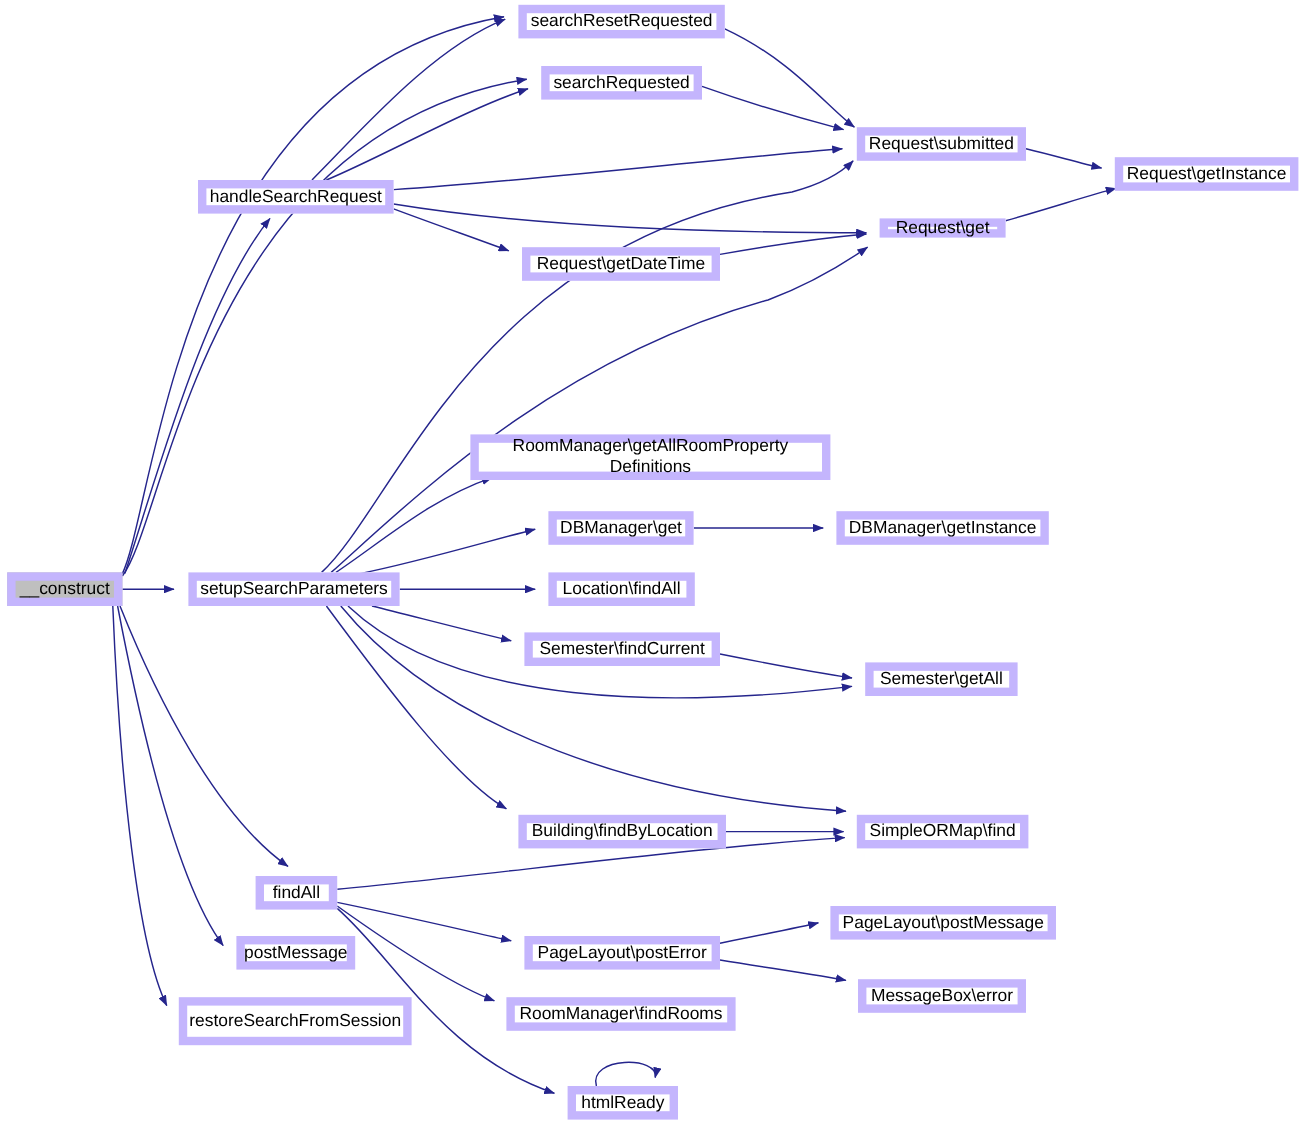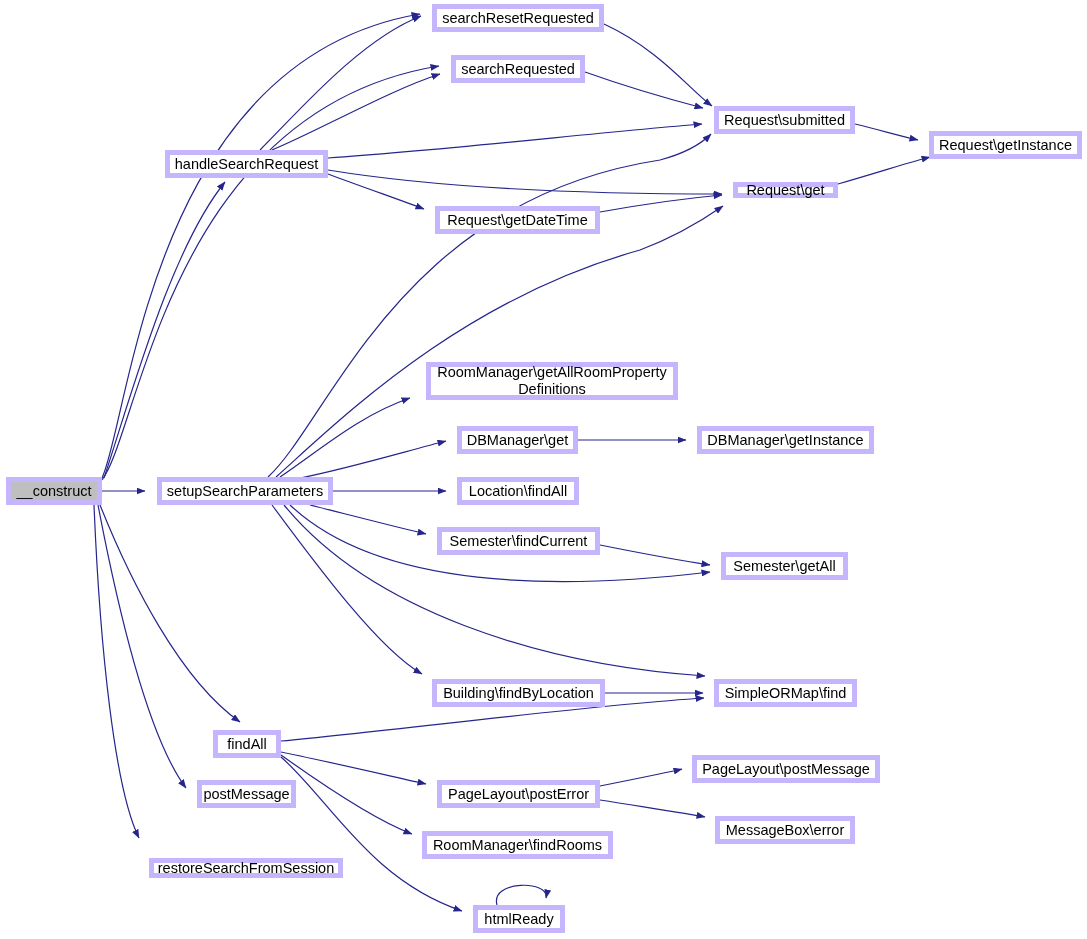--- a/index.html
+++ b/index.html
@@ -19,21 +19,21 @@
     position: absolute;
     left: 0;
     top: 0;
     width: 1087px;
     height: 939px;
     pointer-events: none;
   }
   .node {
     position: absolute;
     box-sizing: border-box;
-    border: 5px solid #c4b5fd;
+    border: 7px solid #c4b5fd;
     background: #ffffff;
     color: #000000;
     font-size: 14.5px;
     line-height: 1.15;
     display: flex;
     align-items: center;
     justify-content: center;
     text-align: center;
     white-space: pre-line;
     cursor: pointer;
@@ -98,31 +98,31 @@
   <div id="nodes-group">
       <div class="node highlight" style="left: 6px; top: 477px; width: 96px; height: 28px;"><span class="node-label">__construct</span></div>
       <div class="node" style="left: 165px; top: 150px; width: 163px; height: 28px;"><span class="node-label">handleSearchRequest</span></div>
       <div class="node" style="left: 432px; top: 4px; width: 172px; height: 28px;"><span class="node-label">searchResetRequested</span></div>
       <div class="node" style="left: 451px; top: 55px; width: 134px; height: 28px;"><span class="node-label">searchRequested</span></div>
       <div class="node" style="left: 714px; top: 106px; width: 141px; height: 28px;"><span class="node-label">Request\submitted</span></div>
       <div class="node" style="left: 929px; top: 131px; width: 153px; height: 28px;"><span class="node-label">Request\getInstance</span></div>
       <div class="node" style="left: 733px; top: 182px; width: 105px; height: 16px;"><span class="node-label">Request\get</span></div>
       <div class="node" style="left: 435px; top: 206px; width: 165px; height: 28px;"><span class="node-label">Request\getDateTime</span></div>
       <div class="node" style="left: 157px; top: 477px; width: 176px; height: 28px;"><span class="node-label">setupSearchParameters</span></div>
-      <div class="node" style="left: 392px; top: 362px; width: 252px; height: 38px; margin-left: 34px;"><span class="node-label">RoomManager\getAllRoomProperty
+      <div class="node" style="left: 392px; top: 362px; width: 300px; height: 38px;"><span class="node-label">RoomManager\getAllRoomProperty
 Definitions</span></div>
       <div class="node" style="left: 457px; top: 426px; width: 121px; height: 28px;"><span class="node-label">DBManager\get</span></div>
       <div class="node" style="left: 697px; top: 426px; width: 177px; height: 28px;"><span class="node-label">DBManager\getInstance</span></div>
       <div class="node" style="left: 457px; top: 477px; width: 122px; height: 28px;"><span class="node-label">Location\findAll</span></div>
       <div class="node" style="left: 437px; top: 527px; width: 163px; height: 28px;"><span class="node-label">Semester\findCurrent</span></div>
       <div class="node" style="left: 721px; top: 552px; width: 127px; height: 28px;"><span class="node-label">Semester\getAll</span></div>
       <div class="node" style="left: 432px; top: 679px; width: 173px; height: 28px;"><span class="node-label">Building\findByLocation</span></div>
       <div class="node" style="left: 714px; top: 679px; width: 143px; height: 28px;"><span class="node-label">SimpleORMap\find</span></div>
       <div class="node" style="left: 213px; top: 730px; width: 68px; height: 28px;"><span class="node-label">findAll</span></div>
       <div class="node" style="left: 197px; top: 780px; width: 99px; height: 28px;"><span class="node-label">postMessage</span></div>
-      <div class="node" style="left: 149px; top: 858px; width: 194px; height: 20px;"><span class="node-label">restoreSearchFromSession</span></div>
+      <div class="node" style="left: 149px; top: 831px; width: 194px; height: 40px;"><span class="node-label">restoreSearchFromSession</span></div>
       <div class="node" style="left: 437px; top: 780px; width: 163px; height: 28px;"><span class="node-label">PageLayout\postError</span></div>
       <div class="node" style="left: 692px; top: 755px; width: 188px; height: 28px;"><span class="node-label">PageLayout\postMessage</span></div>
       <div class="node" style="left: 715px; top: 806px; width: 140px; height: 28px; margin-top: 10px;"><span class="node-label">MessageBox\error</span></div>
       <div class="node" style="left: 422px; top: 831px; width: 191px; height: 28px;"><span class="node-label">RoomManager\findRooms</span></div>
       <div class="node" style="left: 473px; top: 905px; width: 92px; height: 28px;"><span class="node-label">htmlReady</span></div>
     </div>
 </div>
 
 </body></html>

